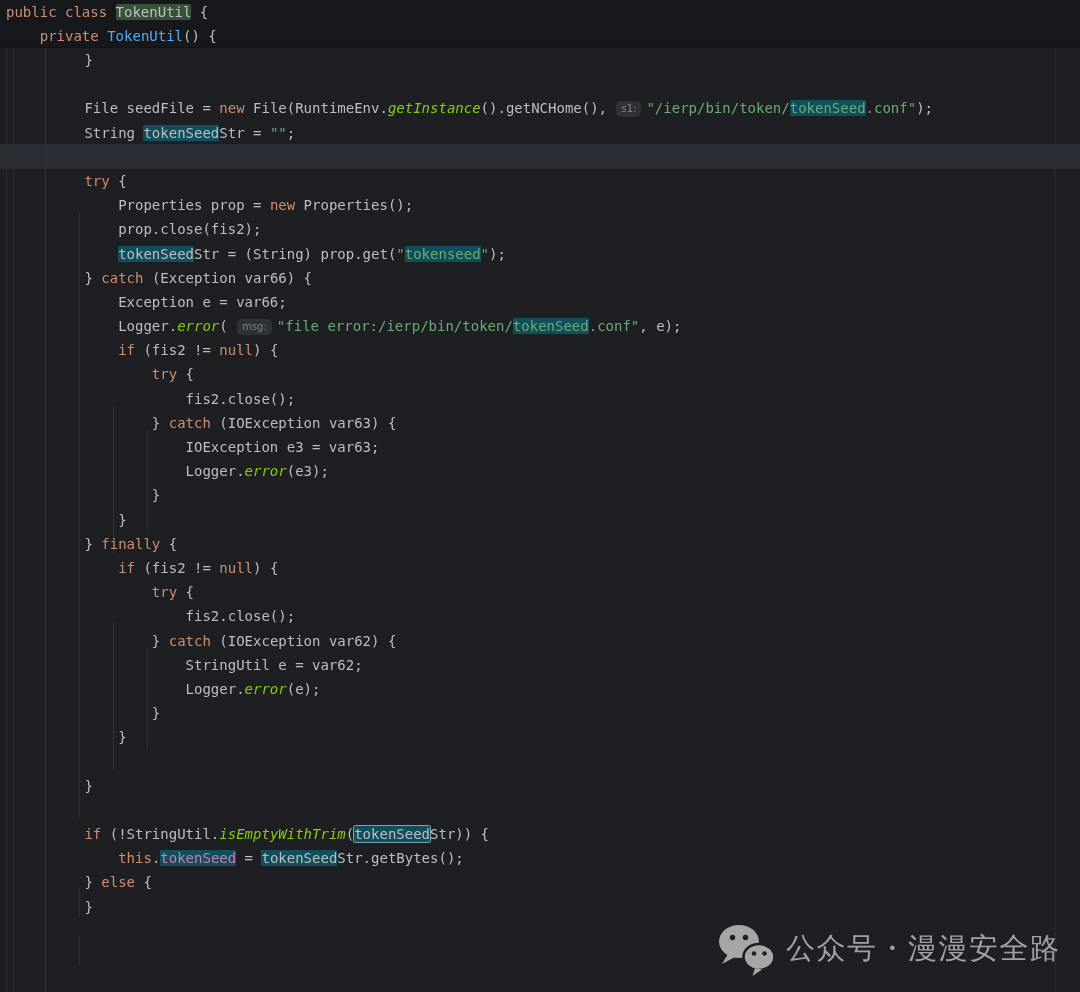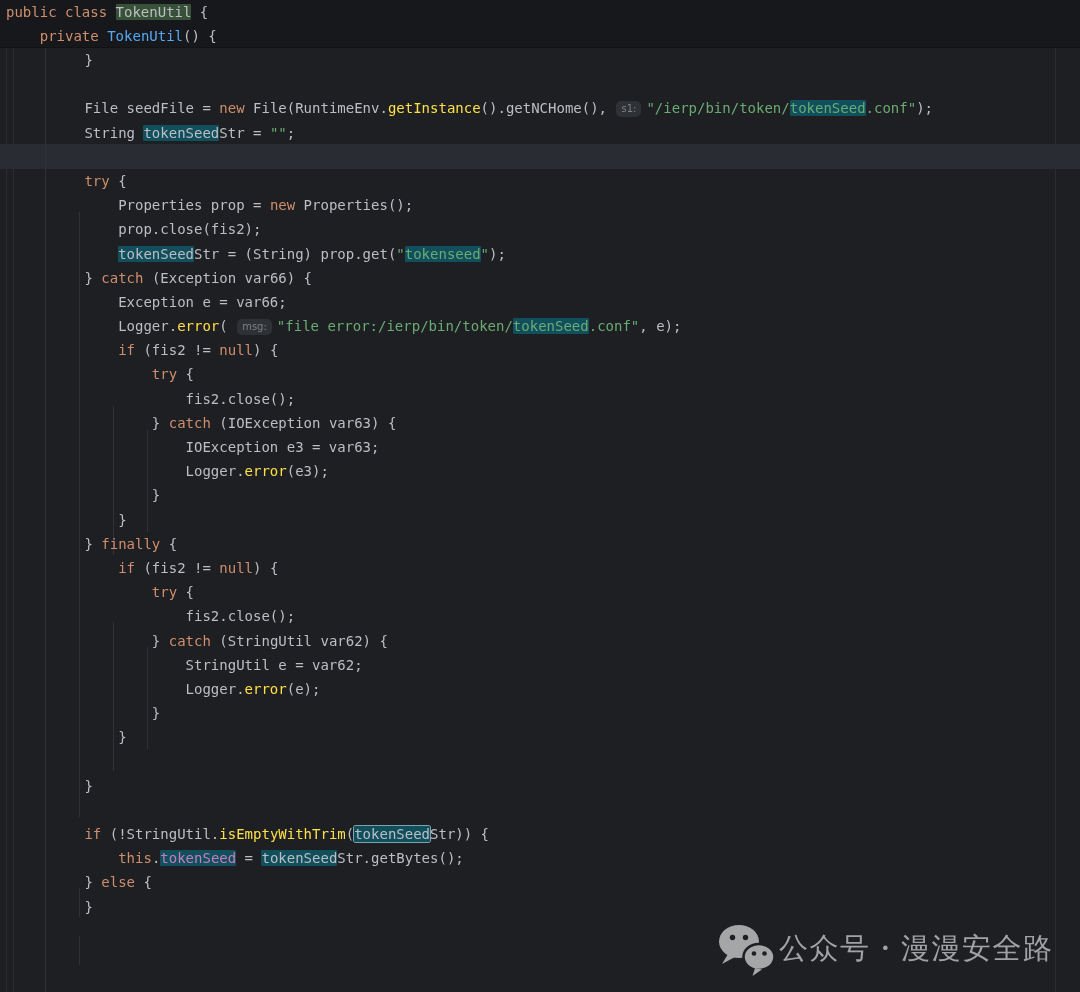--- a/index.html
+++ b/index.html
@@ -17,21 +17,21 @@
   
   #editor{position:absolute;top:48px;left:0;width:1080px;height:944px;z-index:1;}
   #code{position:absolute;top:0;left:17px;z-index:3;}
   .cl{height:24.2px;line-height:24.2px;white-space:pre;font-size:14px;color:#BCBEC4;}
   #sticky .cl{height:24px;line-height:24px;white-space:pre;font-size:14px;color:#BCBEC4;}
   
   .tk-p{color:#BCBEC4}
   .tk-k{color:#CF8E6D}
   .tk-s{color:#6AAB73}
   .tk-f{color:#C77DBB}
-  .tk-i{color:#fde047;}
+  .tk-i{color:#84cc16;font-style:italic}
   .tk-m{color:#56A8F5}
   
   .hl{background:#114f5c;border-radius:1px;}
   .hlg{background:#375239;border-radius:1px;}
   .hlb{background:#114f5c;box-shadow:0 0 0 1px #7da3b0;border-radius:2px;}
   
   .inlay{
     display:inline-block;background:#2e3136;color:#7e8287;
     font-size:10px;line-height:16px;border-radius:5px;padding:0 5px;
     margin:0 5px 0 1px;vertical-align:1.5px;
@@ -43,21 +43,21 @@
     background:#292c32;z-index:1;
   }
   
   .vguide{position:absolute;width:1px;z-index:2;}
   .gutterline{background:#2a2c2f;}
   .indentguide{background:#2f3236;}
   .marginguide{background:#2a2c30;}
   
   #watermark{
     position:absolute;left:716px;top:920px;height:58px;z-index:8;
-    display:flex;align-items:center;gap:3px;
+    display:flex;align-items:center;gap:10px;
     font-family:"DejaVu Sans", sans-serif;
   }
   #watermark .wm-text{
     color:#a0a2a5;font-size:29px;letter-spacing:1.5px;white-space:nowrap;
   }
 </style>
 </head>
 <body>
 
 <div id="sticky">
@@ -100,21 +100,21 @@
       <div class="cl"><span class="tk-p">                    fis2.close();</span></div>
       <div class="cl"><span class="tk-p">                } </span><span class="tk-k">catch</span><span class="tk-p"> (IOException var63) {</span></div>
       <div class="cl"><span class="tk-p">                    IOException e3 = var63;</span></div>
       <div class="cl"><span class="tk-p">                    Logger.</span><span class="tk-i">error</span><span class="tk-p">(e3);</span></div>
       <div class="cl"><span class="tk-p">                }</span></div>
       <div class="cl"><span class="tk-p">            }</span></div>
       <div class="cl"><span class="tk-p">        } </span><span class="tk-k">finally</span><span class="tk-p"> {</span></div>
       <div class="cl"><span class="tk-p">            </span><span class="tk-k">if</span><span class="tk-p"> (fis2 != </span><span class="tk-k">null</span><span class="tk-p">) {</span></div>
       <div class="cl"><span class="tk-p">                </span><span class="tk-k">try</span><span class="tk-p"> {</span></div>
       <div class="cl"><span class="tk-p">                    fis2.close();</span></div>
-      <div class="cl"><span class="tk-p">                } </span><span class="tk-k">catch</span><span class="tk-p"> (StringUtil var62) {</span></div>
+      <div class="cl"><span class="tk-p">                } </span><span class="tk-k">catch</span><span class="tk-p"> (IOException var62) {</span></div>
       <div class="cl"><span class="tk-p">                    StringUtil e = var62;</span></div>
       <div class="cl"><span class="tk-p">                    Logger.</span><span class="tk-i">error</span><span class="tk-p">(e);</span></div>
       <div class="cl"><span class="tk-p">                }</span></div>
       <div class="cl"><span class="tk-p">            }</span></div>
       <div class="cl"></div>
       <div class="cl"><span class="tk-p">        }</span></div>
       <div class="cl"></div>
       <div class="cl"><span class="tk-p">        </span><span class="tk-k">if</span><span class="tk-p"> (!StringUtil.</span><span class="tk-i">isEmptyWithTrim</span><span class="tk-p">(</span><span class="tk-p hlb">tokenSeed</span><span class="tk-p">Str)) {</span></div>
       <div class="cl"><span class="tk-p">            </span><span class="tk-k">this</span><span class="tk-p">.</span><span class="tk-f hl">tokenSeed</span><span class="tk-p"> = </span><span class="tk-p hl">tokenSeed</span><span class="tk-p">Str.getBytes();</span></div>
       <div class="cl"><span class="tk-p">        } </span><span class="tk-k">else</span><span class="tk-p"> {</span></div>

